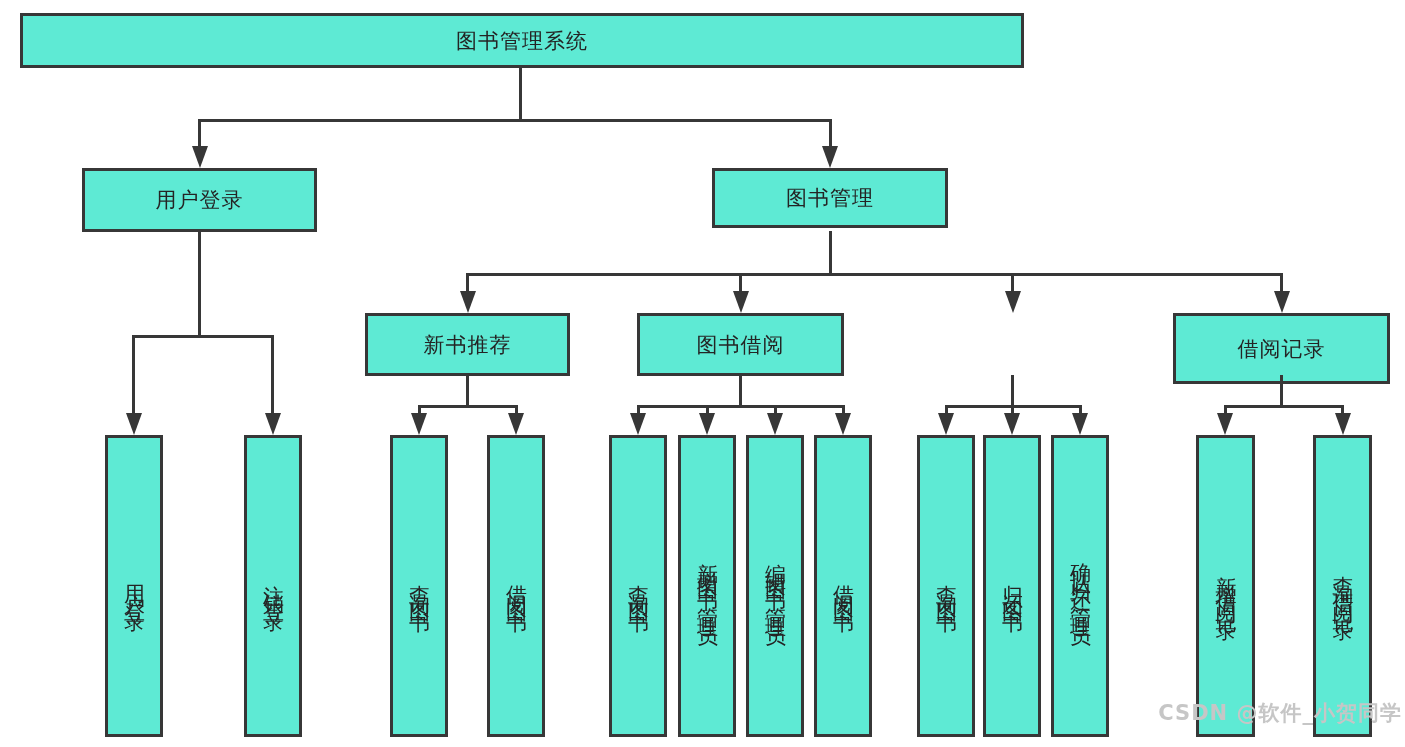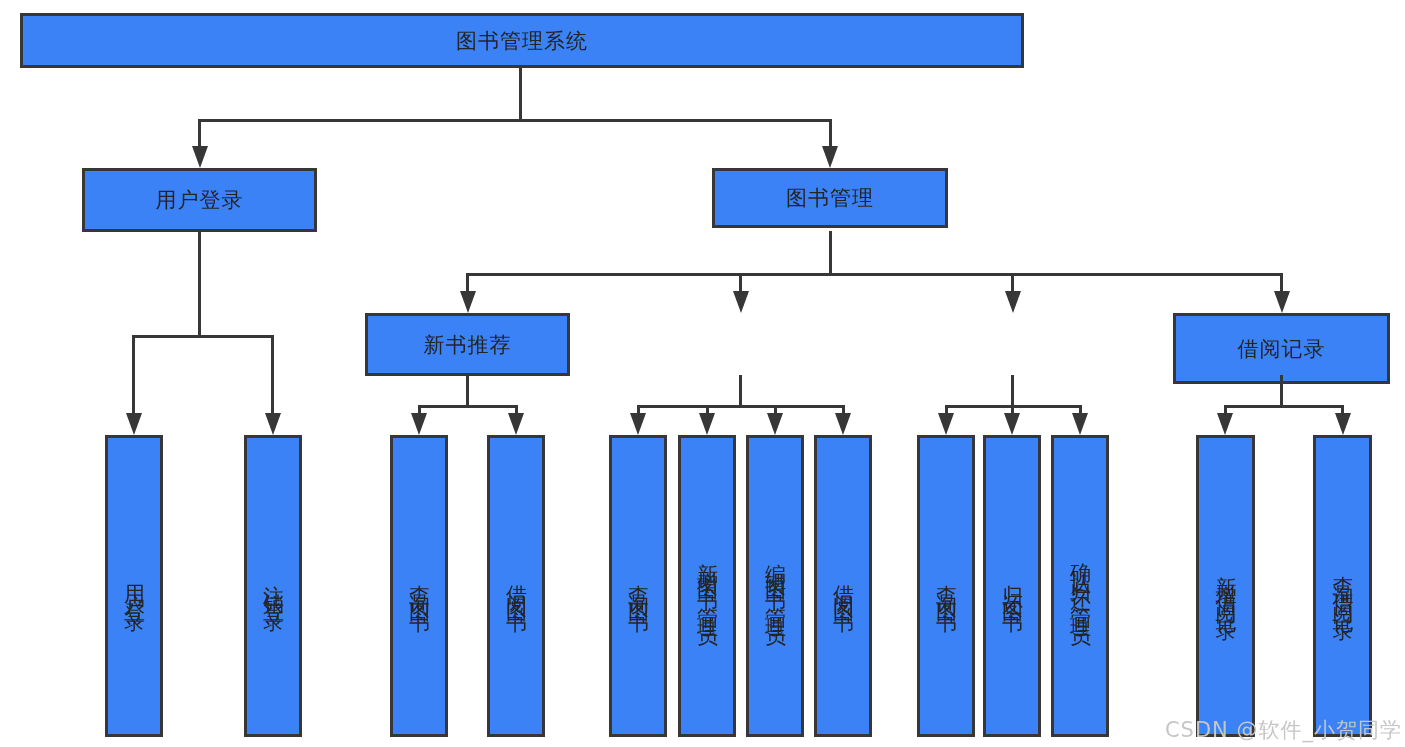--- a/index.html
+++ b/index.html
@@ -6,38 +6,38 @@
     --line:#373737;
     --text:#242424;
     --wm:#c6c6c6;
     --bg:#ffffff;
   }
   html,body{margin:0;padding:0;}
   body{background:var(--bg);font-family:"DejaVu Sans","Liberation Sans",sans-serif;}
   .canvas{position:relative;width:1405px;height:747px;background:var(--bg);overflow:hidden;}
   .box{
     position:absolute;box-sizing:border-box;
-    border:3px solid var(--line);background:#3b82f6;
+    border:3px solid var(--line);background:#5eead4;
     display:flex;align-items:center;justify-content:center;
     color:var(--text);font-size:21px;letter-spacing:1px;
   }
   .vbox{
     writing-mode:vertical-rl;text-orientation:mixed;
     letter-spacing:9px;line-height:1;font-size:21px;
   }
   .hl{position:absolute;height:3px;background:var(--line);}
   .vl{position:absolute;width:3px;background:var(--line);}
   .ah{
     position:absolute;width:0;height:0;
     border-left:8px solid transparent;border-right:8px solid transparent;
     border-top:22px solid var(--line);
   }
   .watermark{
-    position:absolute;right:3px;bottom:3px;z-index:10;
-    color:var(--wm);font-size:21px;letter-spacing:1px;white-space:nowrap;
+    position:absolute;right:3px;bottom:20px;z-index:10;
+    color:var(--wm);font-size:21px;letter-spacing:1px;white-space:nowrap;font-weight:bold;
   }
 </style>
 </head>
 <body>
 
 <div class="canvas">
 
   <div class="box" style="left:20px;top:13px;width:1004px;height:55px;">
     <span>图书管理系统</span>
   </div>
@@ -69,20 +69,23 @@
   <div class="ah" style="left:460px;top:291px;"></div>
   <div class="vl" style="left:739px;top:275px;height:18px;"></div>
   <div class="ah" style="left:733px;top:291px;"></div>
   <div class="vl" style="left:1011px;top:275px;height:18px;"></div>
   <div class="ah" style="left:1005px;top:291px;"></div>
   <div class="vl" style="left:1280px;top:275px;height:18px;"></div>
   <div class="ah" style="left:1274px;top:291px;"></div>
 
   <div class="box" style="left:365px;top:313px;width:205px;height:63px;">
     <span>新书推荐</span>
+  </div>
+  <div class="box" style="left:637px;top:313px;width:207px;height:63px;">
+    <span>图书借阅</span>
   </div>
   <div class="box" style="left:1173px;top:313px;width:217px;height:71px;">
     <span>借阅记录</span>
   </div>
 
   <div class="vl" style="left:466px;top:375px;height:32px;"></div>
   <div class="hl" style="left:418px;top:405px;width:100px;"></div>
   <div class="vl" style="left:739px;top:375px;height:32px;"></div>
   <div class="hl" style="left:637px;top:405px;width:207px;"></div>
   <div class="vl" style="left:1011px;top:375px;height:32px;"></div>

